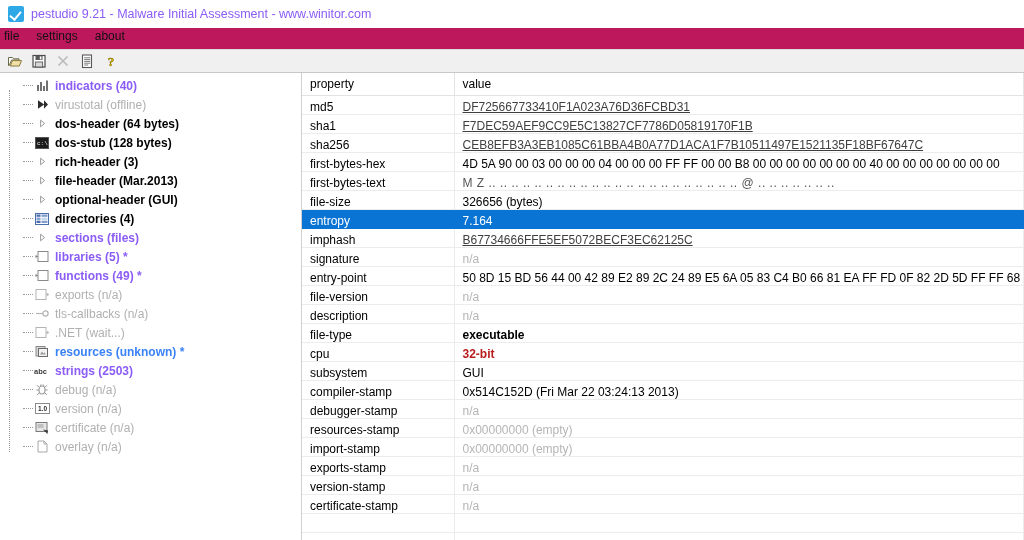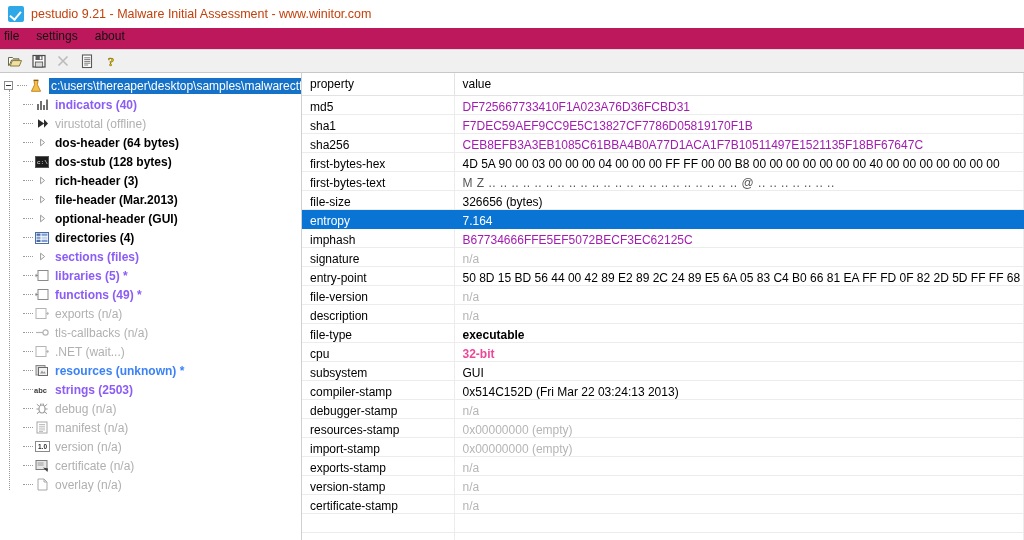--- a/index.html
+++ b/index.html
@@ -39,21 +39,21 @@
     content: "";
     position: absolute;
     left: 4px; top: 3px;
     width: 5px; height: 9px;
     border: solid #ffffff;
     border-width: 0 2px 2px 0;
     transform: rotate(40deg);
   }
   .title-text {
     font-size: 12.5px;
-    color: #c2410c;
+    color: #8b5cf6;
     white-space: nowrap;
   }
 
   
   .menubar {
     height: 21px;
     display: flex; 
     padding-left: 4px;
     background: #be185d;
     flex: 0 0 21px;
@@ -188,24 +188,24 @@
     border-bottom: 1px solid #ececec;
     border-right: 1px solid #ececec;
     white-space: nowrap;
     overflow: hidden;
     background: #ffffff;
     cursor: default;
   }
   .table td.prop { color: #000000; }
   tr.sel td { background: #0a74d4; color: #ffffff; border-right-color: #0a74d4; border-bottom-color: #0a74d4; }
   tr.sel td.prop { color:#ffffff; }
-  .v-link { color: #a21caf; }
+  .v-link { color: #404040; text-decoration: underline; }
   .v-na { color: #b5b5b5; }
   .v-bold { font-weight: bold; color: #000; }
-  .v-blue { font-weight: bold; color: #ec4899; }
+  .v-blue { font-weight: bold; color: #b91c1c; }
   .bytes-text { letter-spacing: .5px; color: #555; }
 </style>
 </head>
 <body>
 
 <div id="app">
 
   <div class="titlebar">
     <div class="app-icon"></div>
     <div class="title-text">pestudio 9.21 - Malware Initial Assessment - www.winitor.com</div>
@@ -249,31 +249,20 @@
       </svg>
     </div>
   </div>
 
   <div class="body">
 
     <div class="sidebar">
       <div class="tree">
         <div class="vline"></div>
 
-        <div class="tree-row root selected">
-          <div class="expander minus"></div>
-          <div class="dots"></div>
-          <div class="ico">
-            <svg width="14" height="14" viewBox="0 0 14 14">
-              <path d="M5 1.5h4l-.6 4.2 3.2 6.6H2.4l3.2-6.6z" fill="#f3c14a" stroke="#c07a18" stroke-width=".9"></path>
-              <path d="M4.6 1.3h4.8" stroke="#8a5a10" stroke-width="1.3"></path>
-            </svg>
-          </div>
-          <div class="label">c:\users\thereaper\desktop\samples\malwarectf</div>
-        </div>
 
         <div id="tree-children">
             <div class="tree-row child">
               <div class="dots"></div>
               <div class="ico">
                 <svg width="13" height="13" viewBox="0 0 13 13">
                   <rect x="1" y="6" width="2" height="6" fill="#707070"></rect>
                   <rect x="4" y="3" width="2" height="9" fill="#707070"></rect>
                   <rect x="7" y="7" width="2" height="5" fill="#707070"></rect>
                   <rect x="10" y="1.5" width="2" height="10.5" fill="#707070"></rect>
@@ -433,30 +422,20 @@
             </div>
             <div class="tree-row child">
               <div class="dots"></div>
               <div class="ico">
                 <svg width="14" height="13" viewBox="0 0 14 13">
                   <ellipse cx="7" cy="7" rx="3" ry="4" fill="none" stroke="#9a9a9a" stroke-width="1.1"></ellipse>
                   <path d="M4 4 1.8 2.2M10 4l2.2-1.8M4 7H1.4M10 7h2.6M4.2 10 2 11.8M9.8 10l2.2 1.8M5.4 3.2 6 1.4M8.6 3.2 8 1.4" stroke="#9a9a9a" stroke-width="1"></path>
                 </svg>
               </div>
               <div class="label gray">debug (n/a)</div>
-            </div>
-            <div class="tree-row child">
-              <div class="dots"></div>
-              <div class="ico">
-                <svg width="12" height="13" viewBox="0 0 12 13">
-                  <rect x="1" y="1" width="10" height="11" fill="#ffffff" stroke="#a8a8a8" stroke-width="1"></rect>
-                  <path d="M3 3.5h6M3 5.3h6M3 7.1h6M3 8.9h6M3 10.5h4" stroke="#b8b8b8" stroke-width=".9"></path>
-                </svg>
-              </div>
-              <div class="label gray">manifest (n/a)</div>
             </div>
             <div class="tree-row child">
               <div class="dots"></div>
               <div class="ico">
                 <svg width="15" height="11" viewBox="0 0 15 11">
                   <rect x="0.5" y="0.5" width="14" height="10" fill="#ffffff" stroke="#8a8a8a" stroke-width="1"></rect>
                   <text x="7.5" y="8" font-size="6.5" font-weight="bold" text-anchor="middle" font-family="Liberation Sans, sans-serif" fill="#2a2a2a">1.0</text>
                 </svg>
               </div>
               <div class="label gray">version (n/a)</div>

